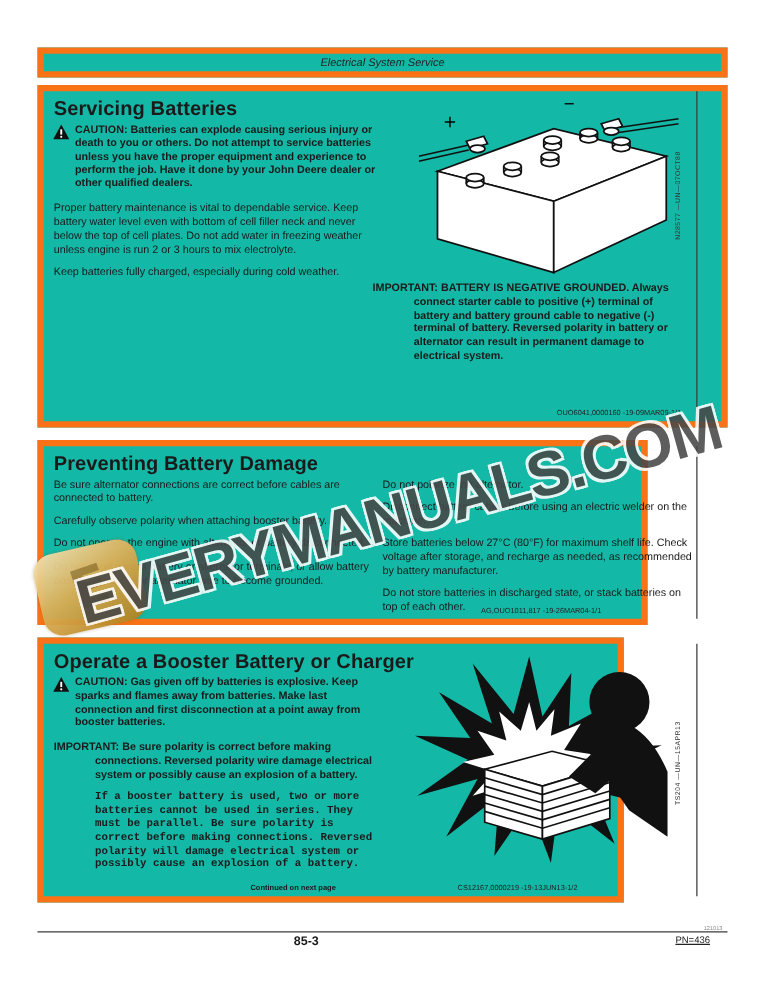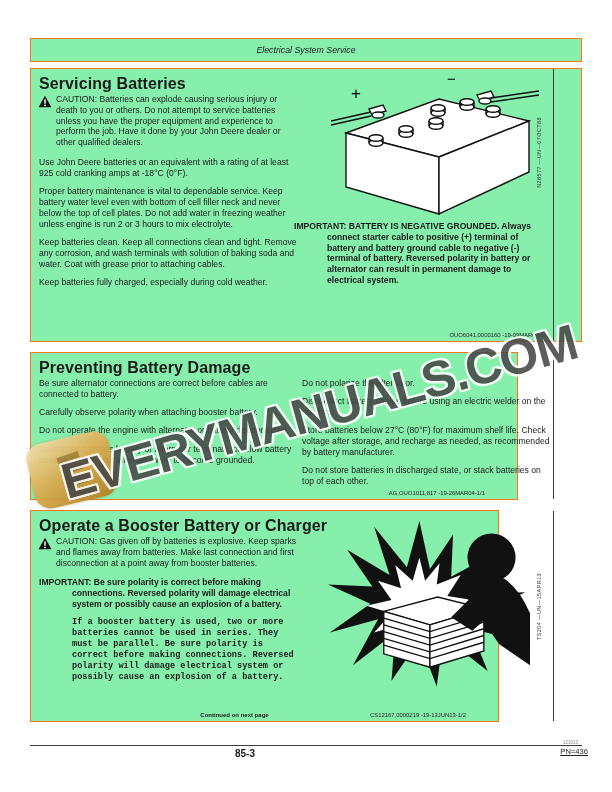--- a/index.html
+++ b/index.html
@@ -1,32 +1,32 @@
 <!DOCTYPE html>
 <html><head>
 <meta charset="utf-8">
 <style>
   html,body { margin:0; padding:0; }
   body {
     width:612px; height:792px; position:relative; background:#fff;
     font-family:"Liberation Sans", sans-serif; color:#1a1a1a; overflow:hidden;
   }
-  .box { position:absolute; border:1px solid #f97316; background:#86efac; box-sizing:border-box; }
+  .box { position:absolute; border:5px solid #f97316; background:#14b8a6; box-sizing:border-box; }
   .header-box { left:30px; top:38px; width:552px; height:24px;
     display:flex; align-items:center; justify-content:center; }
   .header-title { font-style:italic; font-size:8.8px; color:#222; }
 
   .sec { padding:6px 8px; }
   .sec-title { font-size:16px; font-weight:bold; margin:0 0 11px 0; letter-spacing:0.1px; }
   .body-text, .body-text p { font-size:8.6px; line-height:1.26; }
   p { margin:0 0 7.5px 0; }
   .col-left { position:absolute; left:8px; top:25px; width:258px; }
   .col-right { position:absolute; left:271px; top:25px; width:250px; }
 
-  .caution { font-weight:normal; position:relative; padding-left:17px; margin-bottom:9px; }
+  .caution { font-weight:bold; position:relative; padding-left:17px; margin-bottom:9px; }
   .warn-icon { position:absolute; left:-1px; top:1px; width:14px; height:13px; }
   .hang { font-weight:bold; padding-left:33px; text-indent:-33px; margin-bottom:7.5px; }
   .hang-cont { font-weight:bold; margin-left:33px;font-family:Liberation Mono, monospace; }
 
   .inner-rule { position:absolute; top:0; bottom:0; left:522px; width:1px; background:#3c3c3c; }
   .vcode { position:absolute; font-size:5.5px; color:#333; white-space:nowrap;
     writing-mode:vertical-rl; transform:rotate(180deg); letter-spacing:0.4px; }
   .ref { position:absolute; font-size:5.9px; color:#222; right:32px; bottom:3px; white-space:nowrap; }
   .continued { position:absolute; left:0; right:60px; bottom:3px; text-align:center;
     font-size:6px; font-weight:bold; }
@@ -36,21 +36,21 @@
   .sec3 { left:30px; top:510px; width:469px; height:212px; }
 
   .fig1 { position:absolute; left:300px; top:2px; width:208px; height:146px; }
   .fig3 { position:absolute; left:296px; top:10px; width:204px; height:178px; }
   .s1-important { position:absolute; left:263px; top:152px; width:255px; }
 
   .footer-rule { position:absolute; left:30px; top:745px; width:552px; height:1px; background:#3c3c3c; }
   .page-number { position:absolute; left:0; top:748px; width:490px; text-align:center;
     font-size:10px; font-weight:bold; }
   .tiny-code { position:absolute; right:34px; top:740px; font-size:4.5px; color:#888; }
-  .pn { position:absolute; right:24px; top:747px; font-size:7.6px; color:#222;text-decoration:underline; }
+  .pn { position:absolute; right:44px; top:747px; font-size:7.6px; color:#222;text-decoration:underline; }
 
   .wm-text { position:absolute; left:55px; top:455px; z-index:50; white-space:nowrap;
     font-size:50px; font-weight:bold; letter-spacing:-1px; color:#474747; opacity:0.88;
     transform:rotate(-15.5deg); transform-origin:0 0;
     text-shadow:-2px -2px 0 #fff, 2px -2px 0 #fff, -2px 2px 0 #fff, 2px 2px 0 #fff,
       0 -2px 0 #fff, 0 2px 0 #fff, -2px 0 0 #fff, 2px 0 0 #fff; }
   .wm-logo { position:absolute; left:30px; top:437px; width:84px; height:66px; z-index:49;
     border-radius:16px; transform:rotate(-13deg); opacity:0.95;
     background:linear-gradient(155deg,#f3e1b2 0%,#dcae55 45%,#b07f1d 100%);
     display:flex; align-items:center; justify-content:center;
@@ -75,23 +75,21 @@
 
   <div class="col-left body-text">
     <div class="caution">
       <svg class="warn-icon" viewBox="0 0 24 22">
         <path d="M12 1 L23 21 L1 21 Z" fill="#111"></path>
         <rect x="10.7" y="7.5" width="2.6" height="7.2" fill="#fff"></rect>
         <circle cx="12" cy="17.8" r="1.5" fill="#fff"></circle>
       </svg>
       <span>CAUTION: Batteries can explode causing serious injury or death to you or others.  Do not attempt to service batteries unless you have the proper equipment and experience to perform the job.  Have it done by your John Deere dealer or other qualified dealers.</span>
     </div>
-    <p>Use John Deere batteries or an equivalent with a rating of at least 925 cold cranking amps at -18°C (0°F).</p>
     <p>Proper battery maintenance is vital to dependable service. Keep battery water level even with bottom of cell filler neck and never below the top of cell plates.  Do not add water in freezing weather unless engine is run 2 or 3 hours to mix electrolyte.</p>
-    <p>Keep batteries clean.  Keep all connections clean and tight.  Remove any corrosion, and wash terminals with solution of baking soda and water.  Coat with grease prior to attaching cables.</p>
     <p>Keep batteries fully charged, especially during cold weather.</p>
   </div>
 
   <svg class="fig1" viewBox="0 0 208 146">
     <text x="20" y="28" font-size="17">+</text>
     <text x="116" y="13" font-size="15">−</text>
 
     <path class="ln" d="M0,50 L40,41 M0,54 L40,45"></path>
     <path class="ln" d="M160,27 L208,20 M160,31 L208,24"></path>
 
@@ -171,21 +169,21 @@
 
   <div class="col-left body-text">
     <div class="caution">
       <svg class="warn-icon" viewBox="0 0 24 22">
         <path d="M12 1 L23 21 L1 21 Z" fill="#111"></path>
         <rect x="10.7" y="7.5" width="2.6" height="7.2" fill="#fff"></rect>
         <circle cx="12" cy="17.8" r="1.5" fill="#fff"></circle>
       </svg>
       <span>CAUTION: Gas given off by batteries is explosive. Keep sparks and flames away from batteries. Make last connection and first disconnection at a point away from booster batteries.</span>
     </div>
-    <div class="hang">IMPORTANT: Be sure polarity is correct before making connections.  Reversed polarity will damage electrical system or possibly cause an explosion of a battery.</div>
+    <div class="hang">IMPORTANT: Be sure polarity is correct before making connections.  Reversed polarity wire damage electrical system or possibly cause an explosion of a battery.</div>
     <p class="hang-cont">If a booster battery is used, two or more batteries cannot be used in series.  They must be parallel.  Be sure polarity is correct before making connections.  Reversed polarity will damage electrical system or possibly cause an explosion of a battery.</p>
   </div>
 
   <svg class="fig3" viewBox="0 0 210 185">
     <polygon class="blk" points="95,0 106,50 130,14 128,58 172,34 152,76 205,74 160,96 198,124 148,112 166,156 120,120 113,172 95,124 66,166 70,116 26,150 52,102 2,116 44,86 0,66 46,68 20,30 64,56 48,6 82,48"></polygon>
     <polygon fill="#fff" points="95,38 101,62 116,44 113,66 138,56 124,78 150,82 122,94 140,114 116,106 122,132 100,112 94,138 86,112 68,132 74,108 48,116 66,96 40,88 66,82 52,62 76,70 70,46 88,62"></polygon>
 
     <g>
       <polygon class="face" points="58,94 114,79 162,91 106,108"></polygon>
       <polygon class="face" points="58,94 106,108 106,152 58,138"></polygon>

